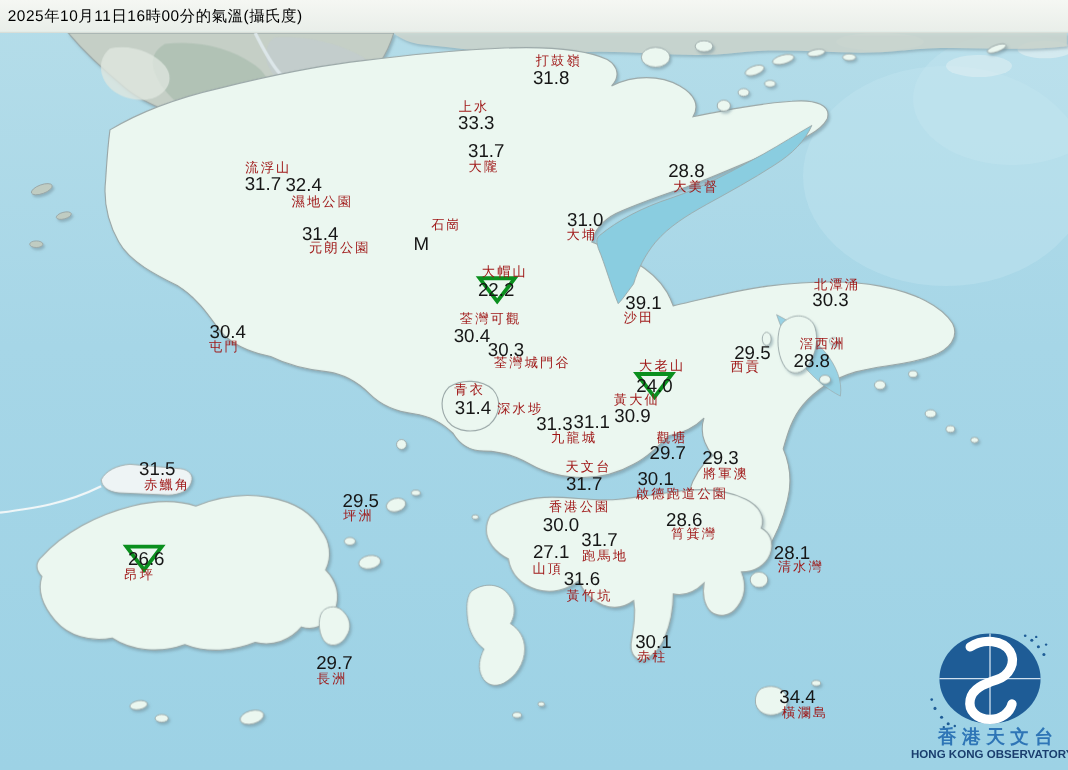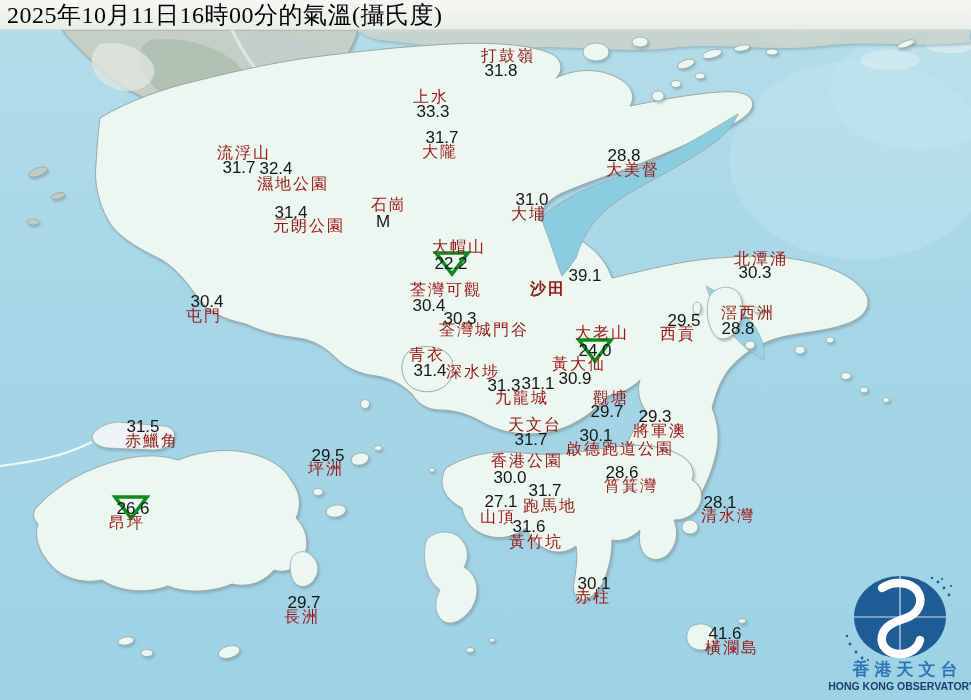--- a/index.html
+++ b/index.html
@@ -1,21 +1,21 @@
 <!DOCTYPE html>
 <html><head>
 <meta charset="utf-8">
 <style>
   html,body{margin:0;padding:0;background:#888;}
   .screen{position:relative;width:971px;height:700px;overflow:hidden;background:#a9d8e7;font-family:"DejaVu Sans",sans-serif;}
   .map-svg{position:absolute;left:0;top:0;}
   .title-bar{position:absolute;left:0;top:0;width:971px;height:30px;background:linear-gradient(#f5f7f3,#e9eee9);display:flex;align-items:center;padding-left:7px;box-sizing:border-box;z-index:6;border-bottom:1px solid #d9ded8;}
-  .title-text{font-family:Liberation Serif, serif;font-size:24px;color:#000;letter-spacing:.5px;white-space:nowrap;}
+  .title-text{font-family:Liberation Sans, sans-serif;font-size:14px;color:#000;letter-spacing:.5px;white-space:nowrap;}
   .stations{position:absolute;left:0;top:0;width:971px;height:492px;z-index:5;}
-  .station-name{position:absolute;transform:translate(-50%,-50%);font-family:"DejaVu Serif",serif;font-size:16px;letter-spacing:2px;color:#9e1414;white-space:nowrap;z-index:3;}
+  .station-name{position:absolute;transform:translate(-50%,-50%);font-family:"DejaVu Serif",serif;font-size:12px;letter-spacing:2px;color:#9e1414;white-space:nowrap;z-index:3;}
   .station-temp{position:absolute;transform:translate(-50%,-50%);font-family:"Liberation Sans","DejaVu Sans",sans-serif;font-size:17px;color:#161616;white-space:nowrap;z-index:4;}
   .station-marker{position:absolute;transform:translate(-50%,-50%);z-index:2;line-height:0;}
   .logo-emblem{position:absolute;left:838px;top:572px;z-index:6;}
   .logo-cn{position:absolute;left:838px;top:658px;width:134px;text-align:center;font-family:"DejaVu Sans",sans-serif;font-weight:bold;font-size:17px;letter-spacing:5px;padding-left:5px;box-sizing:border-box;color:#2e75b6;z-index:6;white-space:nowrap;}
   .logo-en{position:absolute;left:820px;top:680px;width:164px;text-align:center;font-family:"Liberation Sans","DejaVu Sans",sans-serif;font-weight:bold;font-size:10.5px;color:#1a3e6e;z-index:6;white-space:nowrap;}
 </style>
 </head>
 <body>
 
 <div class="screen">
@@ -130,34 +130,34 @@
       <div class="station-name" style="left: 431px; top: 97px;">上水</div>
       <div class="station-temp" style="left: 442px; top: 138px;">31.7</div>
       <div class="station-name" style="left: 440px; top: 152px;">大隴</div>
       <div class="station-temp" style="left: 239px; top: 168px;">31.7</div>
       <div class="station-name" style="left: 244px; top: 153px;">流浮山</div>
       <div class="station-temp" style="left: 276px; top: 169px;">32.4</div>
       <div class="station-name" style="left: 293px; top: 184px;">濕地公園</div>
       <div class="station-temp" style="left: 291px; top: 213px;">31.4</div>
       <div class="station-name" style="left: 309px; top: 226px;">元朗公園</div>
       <div class="station-temp" style="left: 383px; top: 222px;">M</div>
-      <div class="station-name" style="left: 389px; top: 205px; text-align: center;">石崗</div>
+      <div class="station-name" style="left: 406px; top: 205px; text-align: center;">石崗</div>
       <div class="station-temp" style="left: 624px; top: 156px;">28.8</div>
       <div class="station-name" style="left: 633px; top: 170px;">大美督</div>
       <div class="station-temp" style="left: 532px; top: 200px;">31.0</div>
       <div class="station-name" style="left: 529px; top: 214px;">大埔</div>
       <div class="station-marker" style="left: 452px; top: 263px;"><svg width="42" height="28" viewBox="0 0 42 28">
           <polygon points="5,4 37,4 21,25" fill="none" stroke="#0a8f1e" stroke-width="3.5"></polygon>
         </svg></div>
       <div class="station-temp" style="left: 451px; top: 264px;">22.2</div>
       <div class="station-name" style="left: 459px; top: 247px;">大帽山</div>
       <div class="station-temp" style="left: 755px; top: 273px;">30.3</div>
       <div class="station-name" style="left: 761px; top: 259px;">北潭涌</div>
       <div class="station-temp" style="left: 585px; top: 276px;">39.1</div>
-      <div class="station-name" style="left: 548px; top: 289px; font-weight: bold;">沙田</div>
+      <div class="station-name" style="left: 581px; top: 289px;">沙田</div>
       <div class="station-temp" style="left: 429px; top: 306px;">30.4</div>
       <div class="station-name" style="left: 446px; top: 290px;">荃灣可觀</div>
       <div class="station-temp" style="left: 738px; top: 329px;">28.8</div>
       <div class="station-name" style="left: 748px; top: 313px;">滘西洲</div>
       <div class="station-temp" style="left: 684px; top: 321px;">29.5</div>
       <div class="station-name" style="left: 678px; top: 334px;">西貢</div>
       <div class="station-temp" style="left: 207px; top: 302px;">30.4</div>
       <div class="station-name" style="left: 204px; top: 316px;">屯門</div>
       <div class="station-temp" style="left: 460px; top: 319px;">30.3</div>
       <div class="station-name" style="left: 484px; top: 330px;">荃灣城門谷</div>
@@ -200,21 +200,21 @@
       <div class="station-temp" style="left: 545px; top: 491px;">31.7</div>
       <div class="station-name" style="left: 550px; top: 506px;">跑馬地</div>
       <div class="station-temp" style="left: 720px; top: 503px;">28.1</div>
       <div class="station-name" style="left: 728px; top: 516px;">清水灣</div>
       <div class="station-temp" style="left: 529px; top: 527px;">31.6</div>
       <div class="station-name" style="left: 536px; top: 542px;">黃竹坑</div>
       <div class="station-temp" style="left: 594px; top: 584px;">30.1</div>
       <div class="station-name" style="left: 593px; top: 597px;">赤柱</div>
       <div class="station-temp" style="left: 304px; top: 603px;">29.7</div>
       <div class="station-name" style="left: 302px; top: 617px;">長洲</div>
-      <div class="station-temp" style="left: 725px; top: 634px;">41.6</div>
+      <div class="station-temp" style="left: 725px; top: 634px;">34.4</div>
       <div class="station-name" style="left: 732px; top: 648px;">橫瀾島</div>
     </div>
 
   <svg class="logo-emblem" width="134" height="92" viewBox="0 0 134 92">
     <g>
       <ellipse cx="62" cy="45" rx="46" ry="41" fill="#1e5c96"></ellipse>
       <g fill="#1e5c96">
         <circle cx="100" cy="10" r="1.4"></circle>
           <circle cx="106" cy="16" r="1.4"></circle>
           <circle cx="111" cy="23" r="1.4"></circle>

